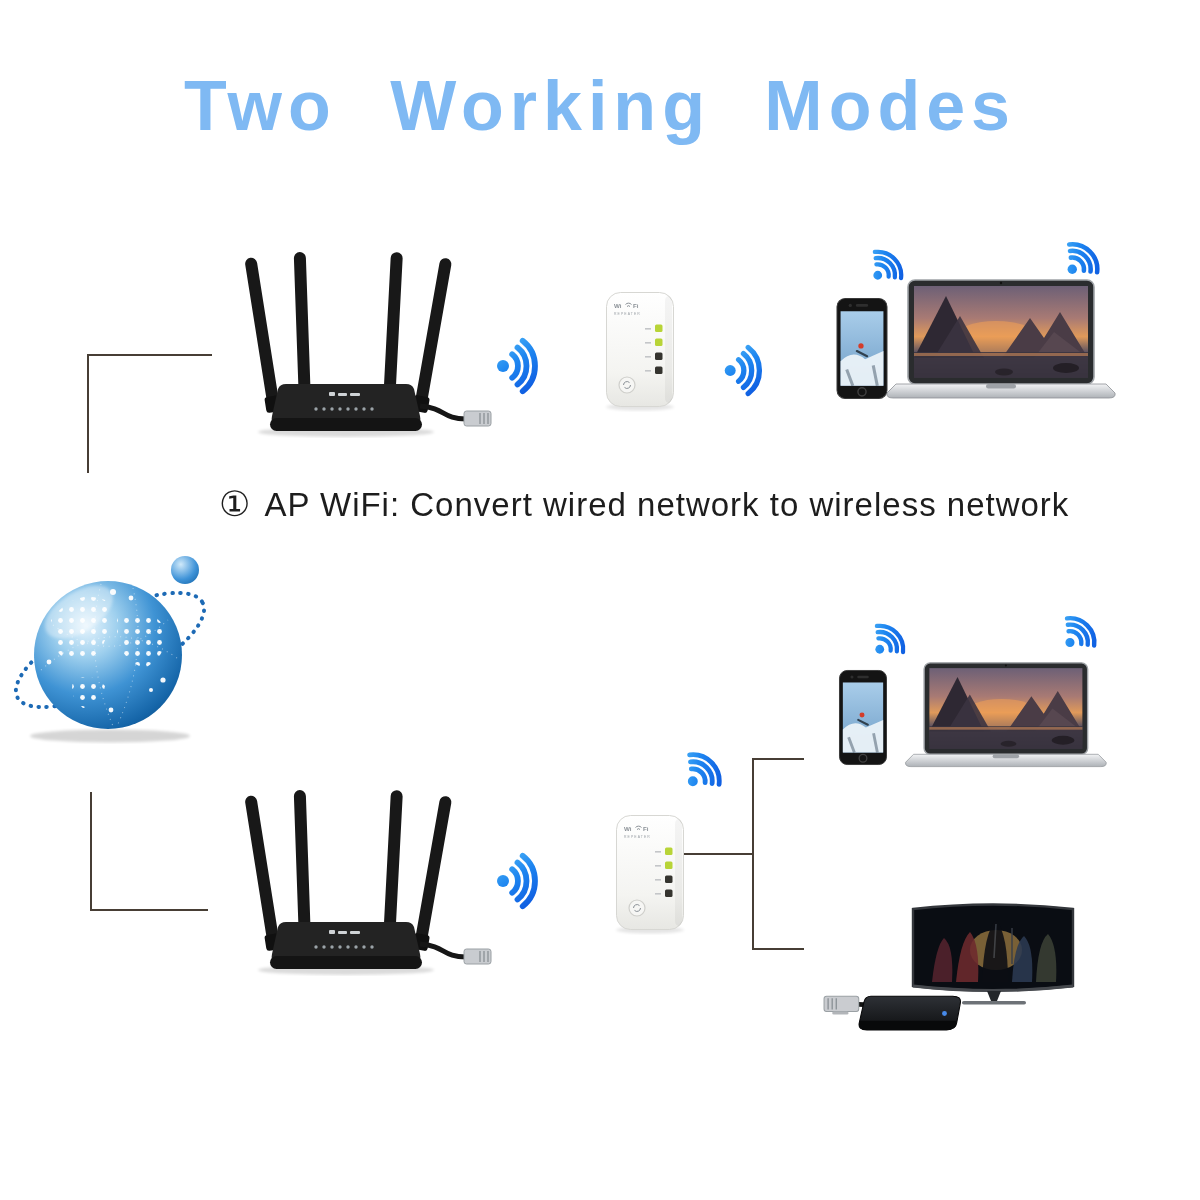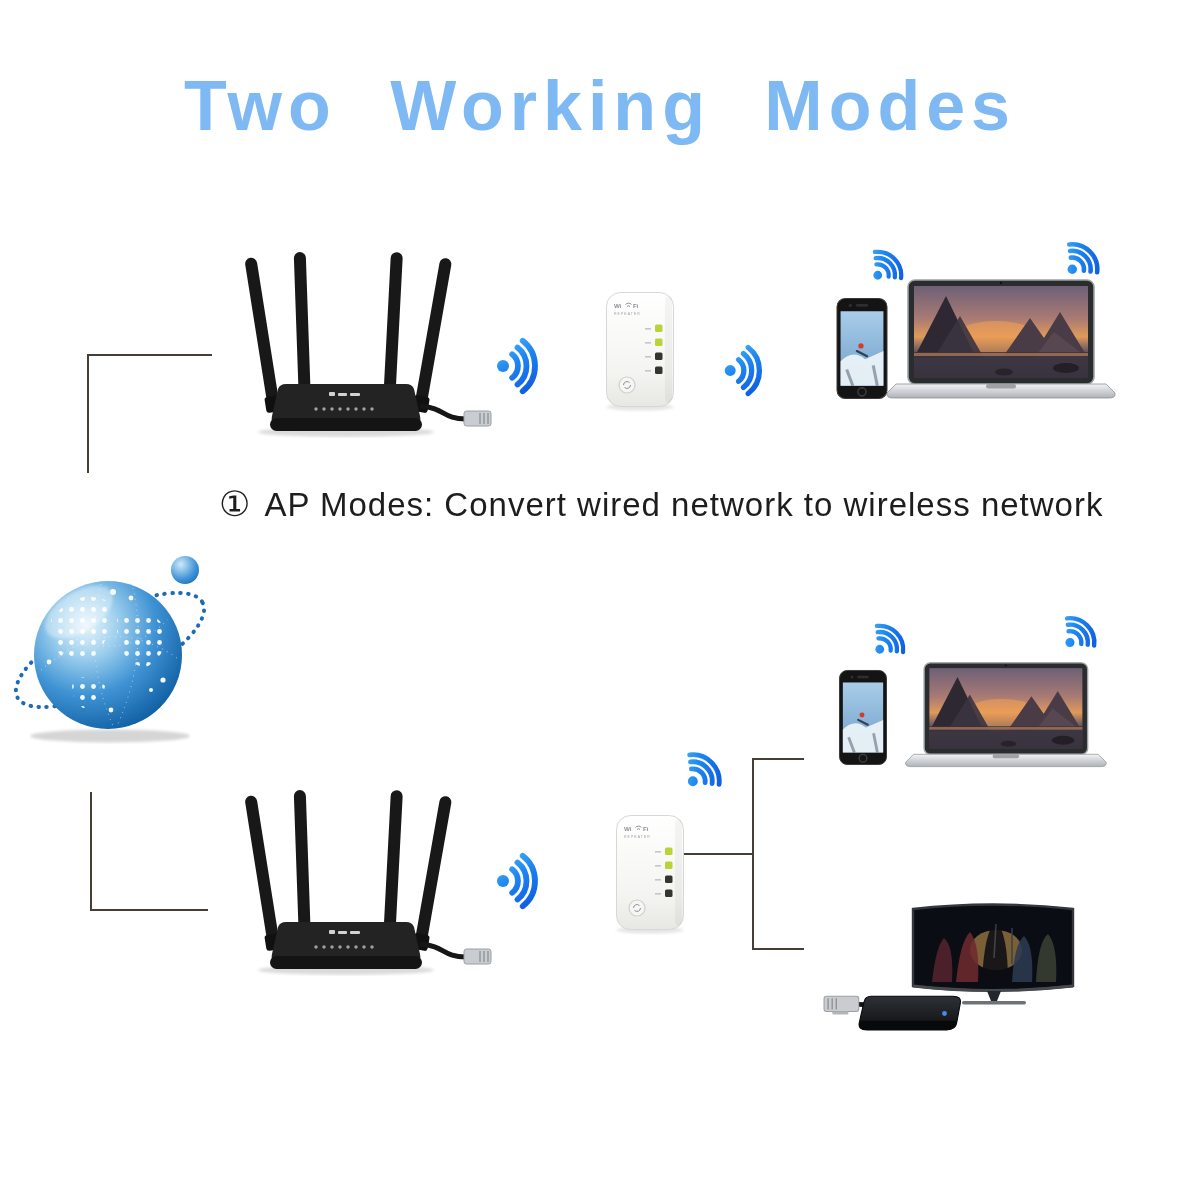--- a/index.html
+++ b/index.html
@@ -212,21 +212,21 @@
       <use href="#phone-g"></use>
     </svg>
   <svg class="abs rot45" style="left:1062px;top:238px" width="36" height="47" viewBox="0 0 46 60">
       <use href="#wifi-right"></use>
     </svg>
   <svg class="abs" style="left:884px;top:280px" width="232" height="122" viewBox="0 0 232 122">
       <use href="#laptop-g"></use>
     </svg>
 
   <div class="abs caption" style="left:219px;top:484px">
-    <span class="num">①</span><span>AP Modes: Convert wired network to wireless network</span>
+    <span class="num">①</span><span>AP WiFi: Convert wired network to wireless network</span>
   </div>
 
   <svg class="abs" style="left:13px;top:540px" width="196" height="202" viewBox="0 0 196 202">
     <ellipse cx="97" cy="196" rx="80" ry="6.5" fill="#000000" opacity="0.16" filter="url(#soft)"></ellipse>
     <g transform="rotate(-27 97 110)">
       <ellipse cx="97" cy="110" rx="104" ry="36" fill="none" stroke="#1d6ab5" stroke-width="4" stroke-linecap="round" stroke-dasharray="0.5 7.5"></ellipse>
     </g>
     <circle cx="172" cy="30" r="14" fill="url(#ballGrad)"></circle>
     <circle cx="95" cy="115" r="74" fill="url(#globeGrad)"></circle>
     <g stroke="#ffffff" stroke-width="1.1" stroke-dasharray="1 4.5" fill="none" opacity="0.45">

